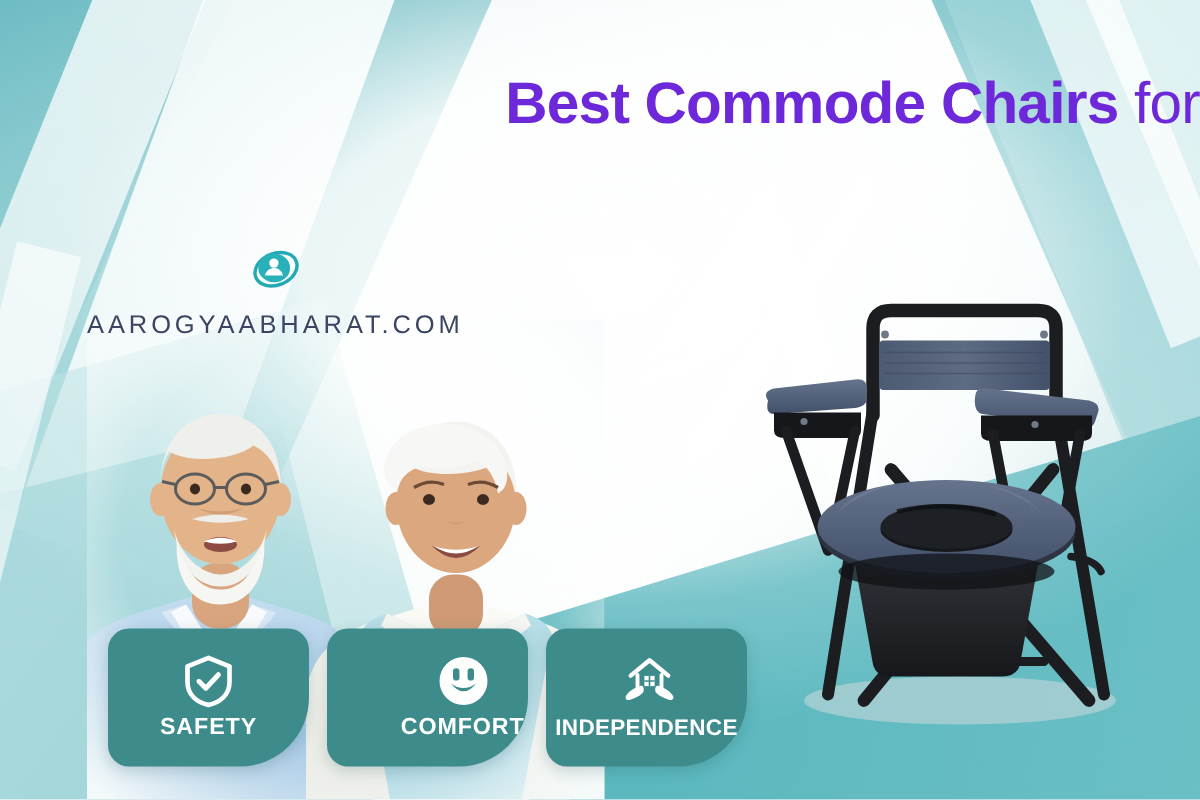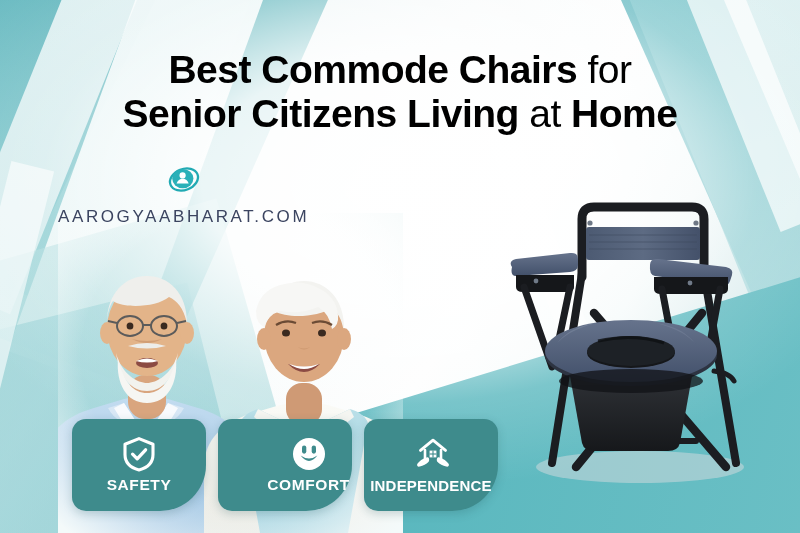--- a/index.html
+++ b/index.html
@@ -69,22 +69,22 @@
     background:#ffffff; transform:rotate(-20deg); opacity:.45; }
 
   .haze {
     position:absolute; inset:0;
     background:radial-gradient(ellipse 62% 58% at 50% 34%, rgba(255,255,255,.96) 0%, rgba(255,255,255,.85) 40%, rgba(255,255,255,.18) 72%, rgba(255,255,255,0) 100%);
   }
 
   
   .headline {
     position:absolute; left:0; right:0; top:48px;
-    text-align:center; z-index:20;
-    color:#000000;
+    text-align:right; z-index:20;
+    color:#6d28d9;
     line-height:1.13;
     letter-spacing:-0.5px;
   }
   .headline .ln { display:block; font-size:39px; white-space:nowrap; }
   .hw-bold { font-weight:bold; }
   .hw-reg  { font-weight:normal; }
 
   
   .brand {
     position:absolute; left:58px; top:162px; z-index:22;
@@ -146,21 +146,20 @@
   <div class="shape sR2"></div>
   <div class="shape sR3"></div>
   <div class="shape sR4"></div>
   <div class="shape sR7"></div>
   <div class="shape sR6"></div>
   <div class="shape sR5"></div>
   <div class="haze"></div>
 
   <div class="headline">
     <span class="ln"><span class="hw-bold">Best Commode Chairs</span><span class="hw-reg"> for</span></span>
-    <span class="ln"><span class="hw-bold">Senior Citizens Living</span><span class="hw-reg"> at </span><span class="hw-bold">Home</span></span>
   </div>
 
   <div class="brand">
     <span class="brand-mark">
       <svg viewBox="0 0 34 34" width="34" height="34">
         <ellipse cx="17" cy="17.5" rx="14.5" ry="10.5" transform="rotate(-22 17 17.5)" fill="none" stroke="#21aab3" stroke-width="2.3"></ellipse>
         <ellipse cx="15.8" cy="16.6" rx="10.6" ry="9.6" fill="#2ab0b8"></ellipse>
         <circle cx="15.6" cy="13.4" r="3.1" fill="#ffffff"></circle>
         <path d="M9.6 21.6c.9-3.2 3.3-4.9 6.1-4.9s5.1 1.7 6 4.9z" fill="#ffffff"></path>
       </svg>

